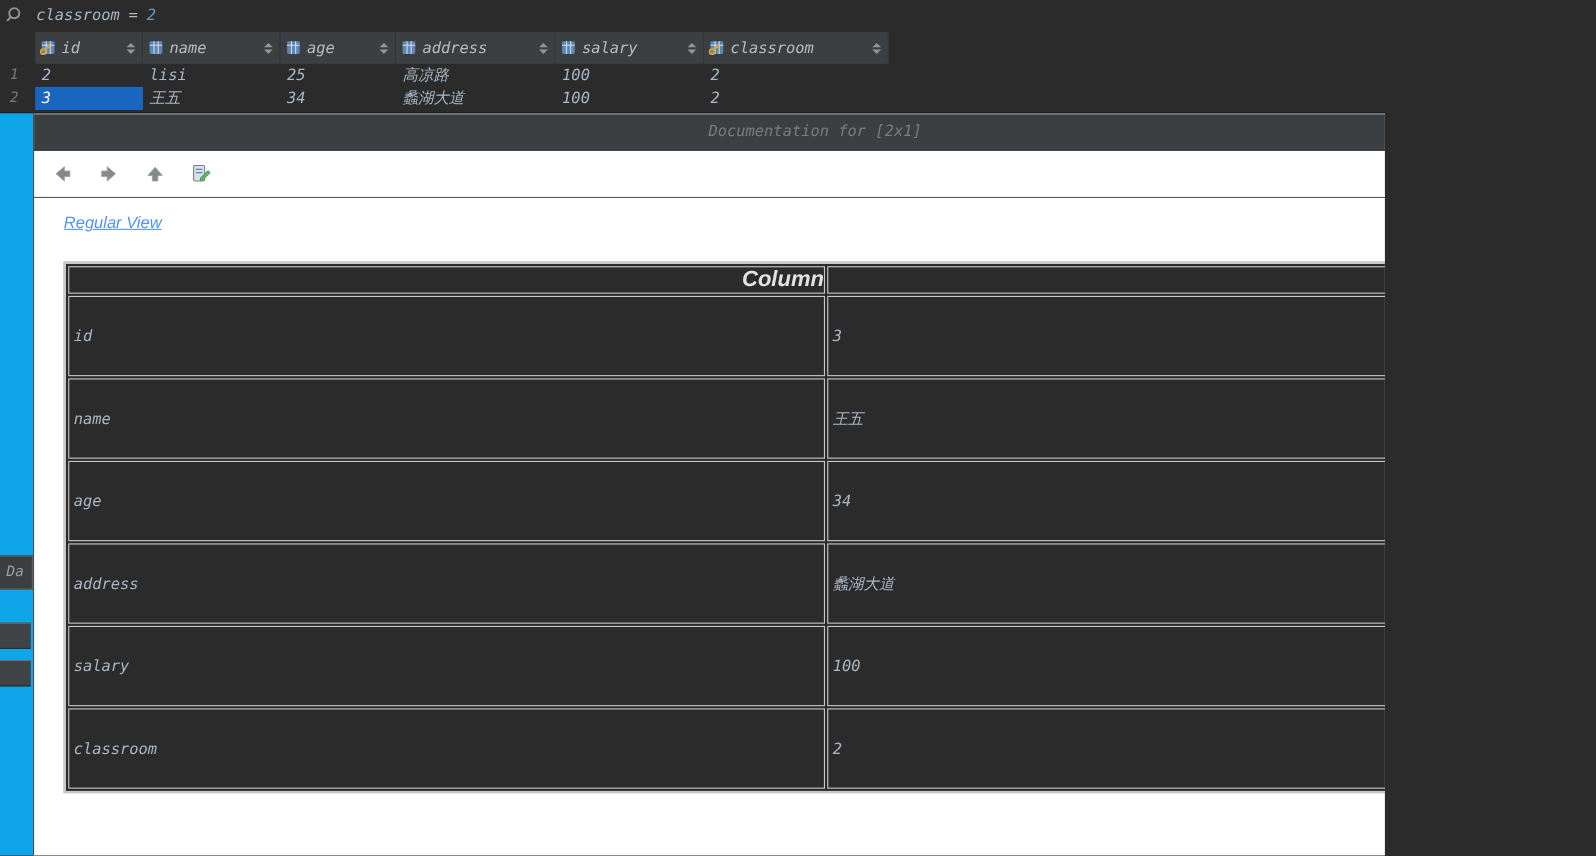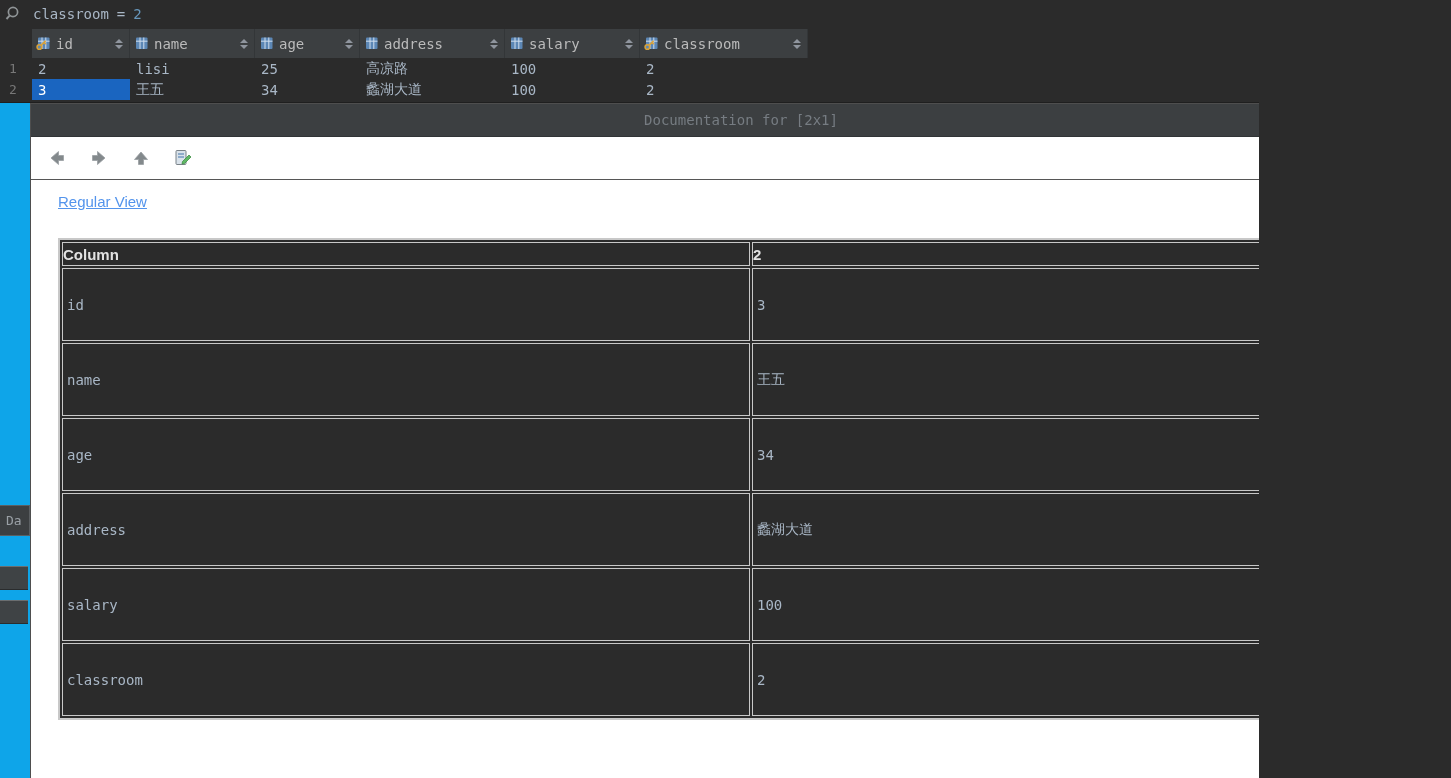--- a/index.html
+++ b/index.html
@@ -1,18 +1,18 @@
 <!DOCTYPE html>
 <html><head>
 <meta charset="utf-8">
 <style>
   * { box-sizing: border-box; margin: 0; padding: 0; }
   html,body { width:1451px; height:778px; background:#2b2b2b; overflow:hidden; }
   body { font-family:"DejaVu Sans Mono","Liberation Mono",monospace; }
-  .app { position:relative; width:1259px; height:778px; background:#2b2b2b; overflow:hidden; }
+  .app { position:relative; width:1259px; height:778px; background:#2b2b2b; overflow:hidden;font-style:italic; }
 
   
   .grid-section { position:absolute; top:0; left:0; width:1451px; height:103px; background:#2b2b2b; border-bottom:1px solid #1f1f1f; }
   .filter-bar { position:absolute; top:0; left:0; width:1451px; height:27px; display:flex; align-items:center; padding-left:5px; font-size:14px; }
   .filter-bar .f-field { color:#a9b7c6; margin-left:10px; }
   .filter-bar .f-op { color:#a9b7c6; margin-left:8px; }
   .filter-bar .f-val { color:#6897bb; margin-left:8px; }
 
   .grid-header { position:absolute; top:29px; left:0; height:29px; display:flex; font-size:14px; color:#bbbbbb; }
   .gutter-head { width:32px; }
@@ -40,21 +40,21 @@
   .doc-panel { position:absolute; top:103px; left:30px; width:1421px; height:675px; background:#ffffff; border-left:1px solid #4e4e4e; border-top:1px solid #4e4e4e; }
   .doc-title { height:33px; background:#3c3f41; border-bottom:1px solid #313436; display:flex; align-items:center; justify-content:center; color:#767c82; font-size:14px; position:relative; }
   .doc-title .pin { position:absolute; right:10px; top:8px; cursor:pointer; }
   .doc-toolbar { height:43px; border-bottom:1px solid #565656; display:flex; align-items:center; gap:20px; padding-left:15px; position:relative; }
   .tb-btn { width:22px; height:22px; display:flex; align-items:center; justify-content:center; cursor:pointer; }
   .gear-btn { position:absolute; right:8px; top:10px; cursor:pointer; }
   .doc-content { padding:12px 0 0 27px; }
   .reg-link { color:#5394ec; text-decoration:underline; font-family:"Liberation Sans",sans-serif; font-size:15px; cursor:pointer; display:inline-block; }
 
   table.doc-table { margin-top:27px; width:1373px; border:2px solid #c8c8c8; border-collapse:separate; border-spacing:2px; background:#2b2b2b; table-layout:fixed; }
-  table.doc-table th { border:1px solid #c8c8c8; height:24px; font-family:"Liberation Sans",sans-serif; font-weight:bold; font-size:15px; color:#e2e2e2; text-align:left; }
+  table.doc-table th { border:1px solid #c8c8c8; height:24px; font-family:"Liberation Sans",sans-serif; font-weight:bold; font-size:20px; color:#e2e2e2; text-align:right; }
   table.doc-table td { border:1px solid #c8c8c8; height:73px; font-size:14px; color:#a9b7c6; padding-left:4px; vertical-align:middle; }
   .col-left { width:688px; }
 </style>
 </head>
 <body>
 
 <div class="app">
 
   <div class="grid-section">
 

